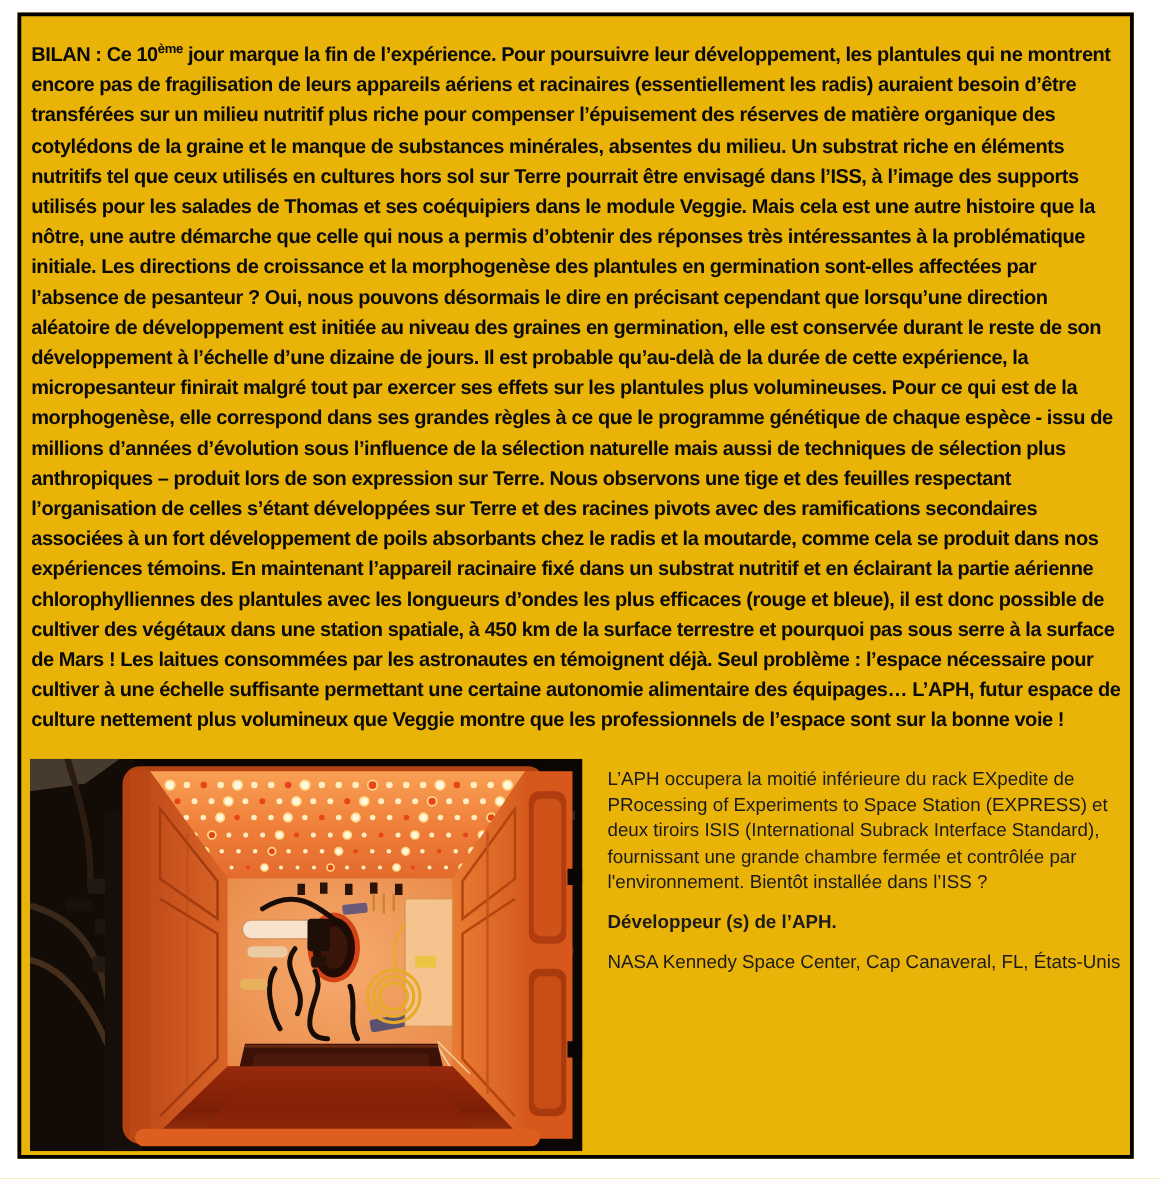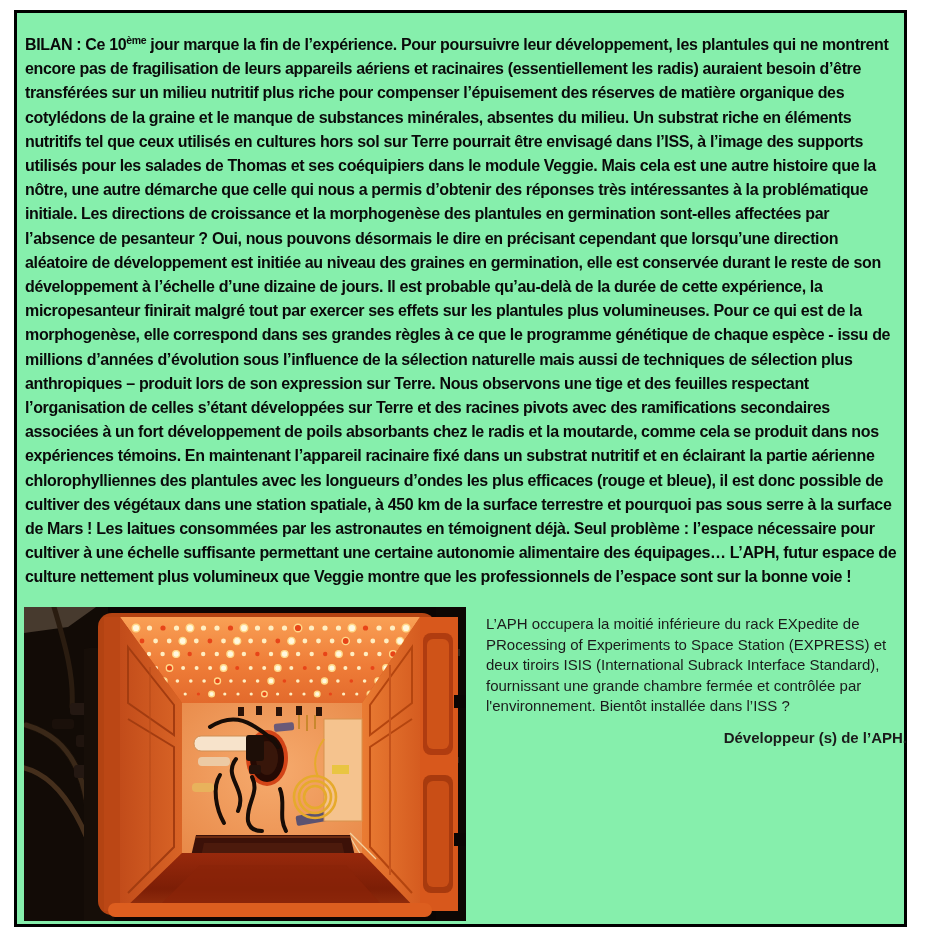--- a/index.html
+++ b/index.html
@@ -3,38 +3,38 @@
 <meta charset="utf-8">
 <style>
   html,body{margin:0;padding:0;}
   body{
     width:929px;height:943px;background:#ffffff;position:relative;
     font-family:"Liberation Sans",sans-serif;color:#000;
     -webkit-font-smoothing:antialiased;
   }
   .doc{
     position:absolute;left:14px;top:10px;width:887px;height:911px;
-    border:3px solid #000;background:#86efac;
+    border:3px solid #000;background:#eab308;
   }
   .intro{
     position:absolute;left:8px;top:4px;width:874px;
     font-weight:bold;font-size:16px;line-height:24.2px;letter-spacing:-0.35px;
     color:#0a0a0a;text-align:left;
   }
   .intro sup{font-size:10.5px;line-height:0;}
   .photo-wrap{
     position:absolute;left:7px;top:594px;width:442px;height:314px;overflow:hidden;
   }
   .photo-wrap svg{display:block;}
   .rightcol{
     position:absolute;left:469px;top:601px;width:421px;
     font-size:15px;line-height:20.6px;color:#1b1b1b;
   }
   .rightcol p{margin:0 0 11px 0;}
-  .dev-heading{font-weight:bold;margin:0;text-align:right;}
+  .dev-heading{font-weight:bold;margin:0;}
   .dev-line{margin:0;}
 </style>
 </head>
 <body>
 
 <div class="doc">
 
   <p class="intro"><span>BILAN : Ce 10</span><sup>ème</sup><span> jour marque la fin de l’expérience. Pour poursuivre leur développement, les plantules qui ne montrent encore pas de fragilisation de leurs appareils aériens et racinaires (essentiellement les radis) auraient besoin d’être transférées sur un milieu nutritif plus riche pour compenser l’épuisement des réserves de matière organique des cotylédons de la graine et le manque de substances minérales, absentes du milieu. Un substrat riche en éléments nutritifs tel que ceux utilisés en cultures hors sol sur Terre pourrait être envisagé dans l’ISS, à l’image des supports utilisés pour les salades de Thomas et ses coéquipiers dans le module Veggie. Mais cela est une autre histoire que la nôtre, une autre démarche que celle qui nous a permis d’obtenir des réponses très intéressantes à la problématique initiale. Les directions de croissance et la morphogenèse des plantules en germination sont-elles affectées par l’absence de pesanteur ? Oui, nous pouvons désormais le dire en précisant cependant que lorsqu’une direction aléatoire de développement est initiée au niveau des graines en germination, elle est conservée durant le reste de son développement à l’échelle d’une dizaine de jours. Il est probable qu’au-delà de la durée de cette expérience, la micropesanteur finirait malgré tout par exercer ses effets sur les plantules plus volumineuses. Pour ce qui est de la morphogenèse, elle correspond dans ses grandes règles à ce que le programme génétique de chaque espèce - issu de millions d’années d’évolution sous l’influence de la sélection naturelle mais aussi de techniques de sélection plus anthropiques – produit lors de son expression sur Terre. Nous observons une tige et des feuilles respectant l’organisation de celles s’étant développées sur Terre et des racines pivots avec des ramifications secondaires associées à un fort développement de poils absorbants chez le radis et la moutarde, comme cela se produit dans nos expériences témoins. En maintenant l’appareil racinaire fixé dans un substrat nutritif et en éclairant la partie aérienne chlorophylliennes des plantules avec les longueurs d’ondes les plus efficaces (rouge et bleue), il est donc possible de cultiver des végétaux dans une station spatiale, à 450 km de la surface terrestre et pourquoi pas sous serre à la surface de Mars ! Les laitues consommées par les astronautes en témoignent déjà. Seul problème : l’espace nécessaire pour cultiver à une échelle suffisante permettant une certaine autonomie alimentaire des équipages… L’APH, futur espace de culture nettement plus volumineux que Veggie montre que les professionnels de l’espace sont sur la bonne voie !</span></p>
 
   <div class="photo-wrap">
@@ -300,15 +300,16 @@
         </g>
 
         <rect x="84" y="296" width="324" height="14" rx="7" fill="#dd5e1f"></rect>
       </g>
     </svg>
   </div>
 
   <div class="rightcol">
     <p>L’APH occupera la moitié inférieure du rack EXpedite de PRocessing of Experiments to Space Station (EXPRESS) et deux tiroirs ISIS (International Subrack Interface Standard), fournissant une grande chambre fermée et contrôlée par l'environnement. Bientôt installée dans l’ISS ?</p>
     <p class="dev-heading">Développeur (s) de l’APH.</p>
+    <p class="dev-line">NASA Kennedy Space Center, Cap Canaveral, FL, États-Unis</p>
   </div>
 
 </div>
 
 </body></html>

